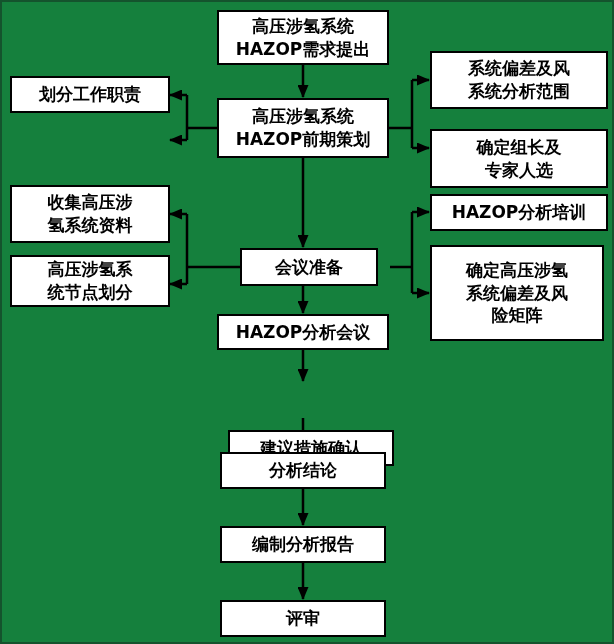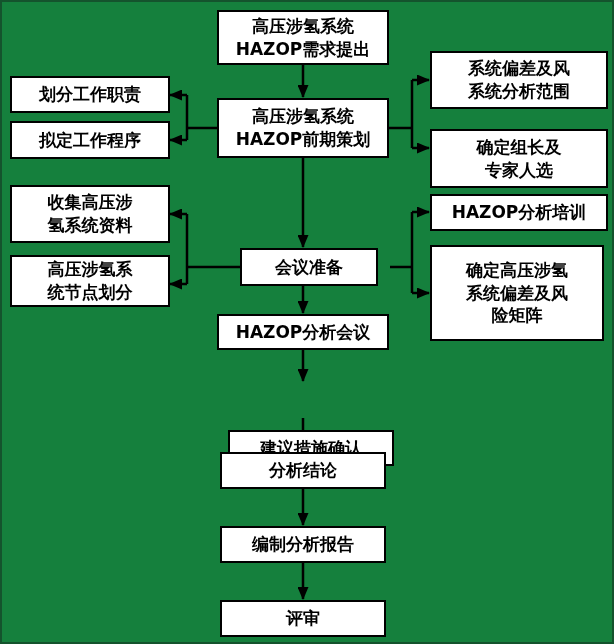--- a/index.html
+++ b/index.html
@@ -77,21 +77,20 @@
   <div class="box" style="left:215px; top:96px; width:172px; height:60px;">高压涉氢系统
 HAZOP前期策划</div>
   <div class="box" style="left:238px; top:246px; width:138px; height:38px;">会议准备</div>
   <div class="box" style="left:215px; top:312px; width:172px; height:36px;">HAZOP分析会议</div>
   <div class="box" style="left:226px; top:380px; width:166px; height:36px;margin-top:48px;">建议措施确认</div>
   <div class="box" style="left:218px; top:450px; width:166px; height:37px;">分析结论</div>
   <div class="box" style="left:218px; top:524px; width:166px; height:37px;">编制分析报告</div>
   <div class="box" style="left:218px; top:598px; width:166px; height:37px;">评审</div>
 
   <div class="box" style="left:8px; top:74px;  width:160px; height:37px;">划分工作职责</div>
-  <div class="box" style="left:8px; top:119px; width:160px; height:38px;">拟定工作程序</div>
   <div class="box" style="left:8px; top:183px; width:160px; height:58px;">收集高压涉
 氢系统资料</div>
   <div class="box" style="left:8px; top:253px; width:160px; height:52px;">高压涉氢系
 统节点划分</div>
 
   <div class="box" style="left:428px; top:49px;  width:178px; height:58px;">系统偏差及风
 系统分析范围</div>
   <div class="box" style="left:428px; top:127px; width:178px; height:59px;">确定组长及
 专家人选</div>
   <div class="box" style="left:428px; top:192px; width:178px; height:37px;">HAZOP分析培训</div>

